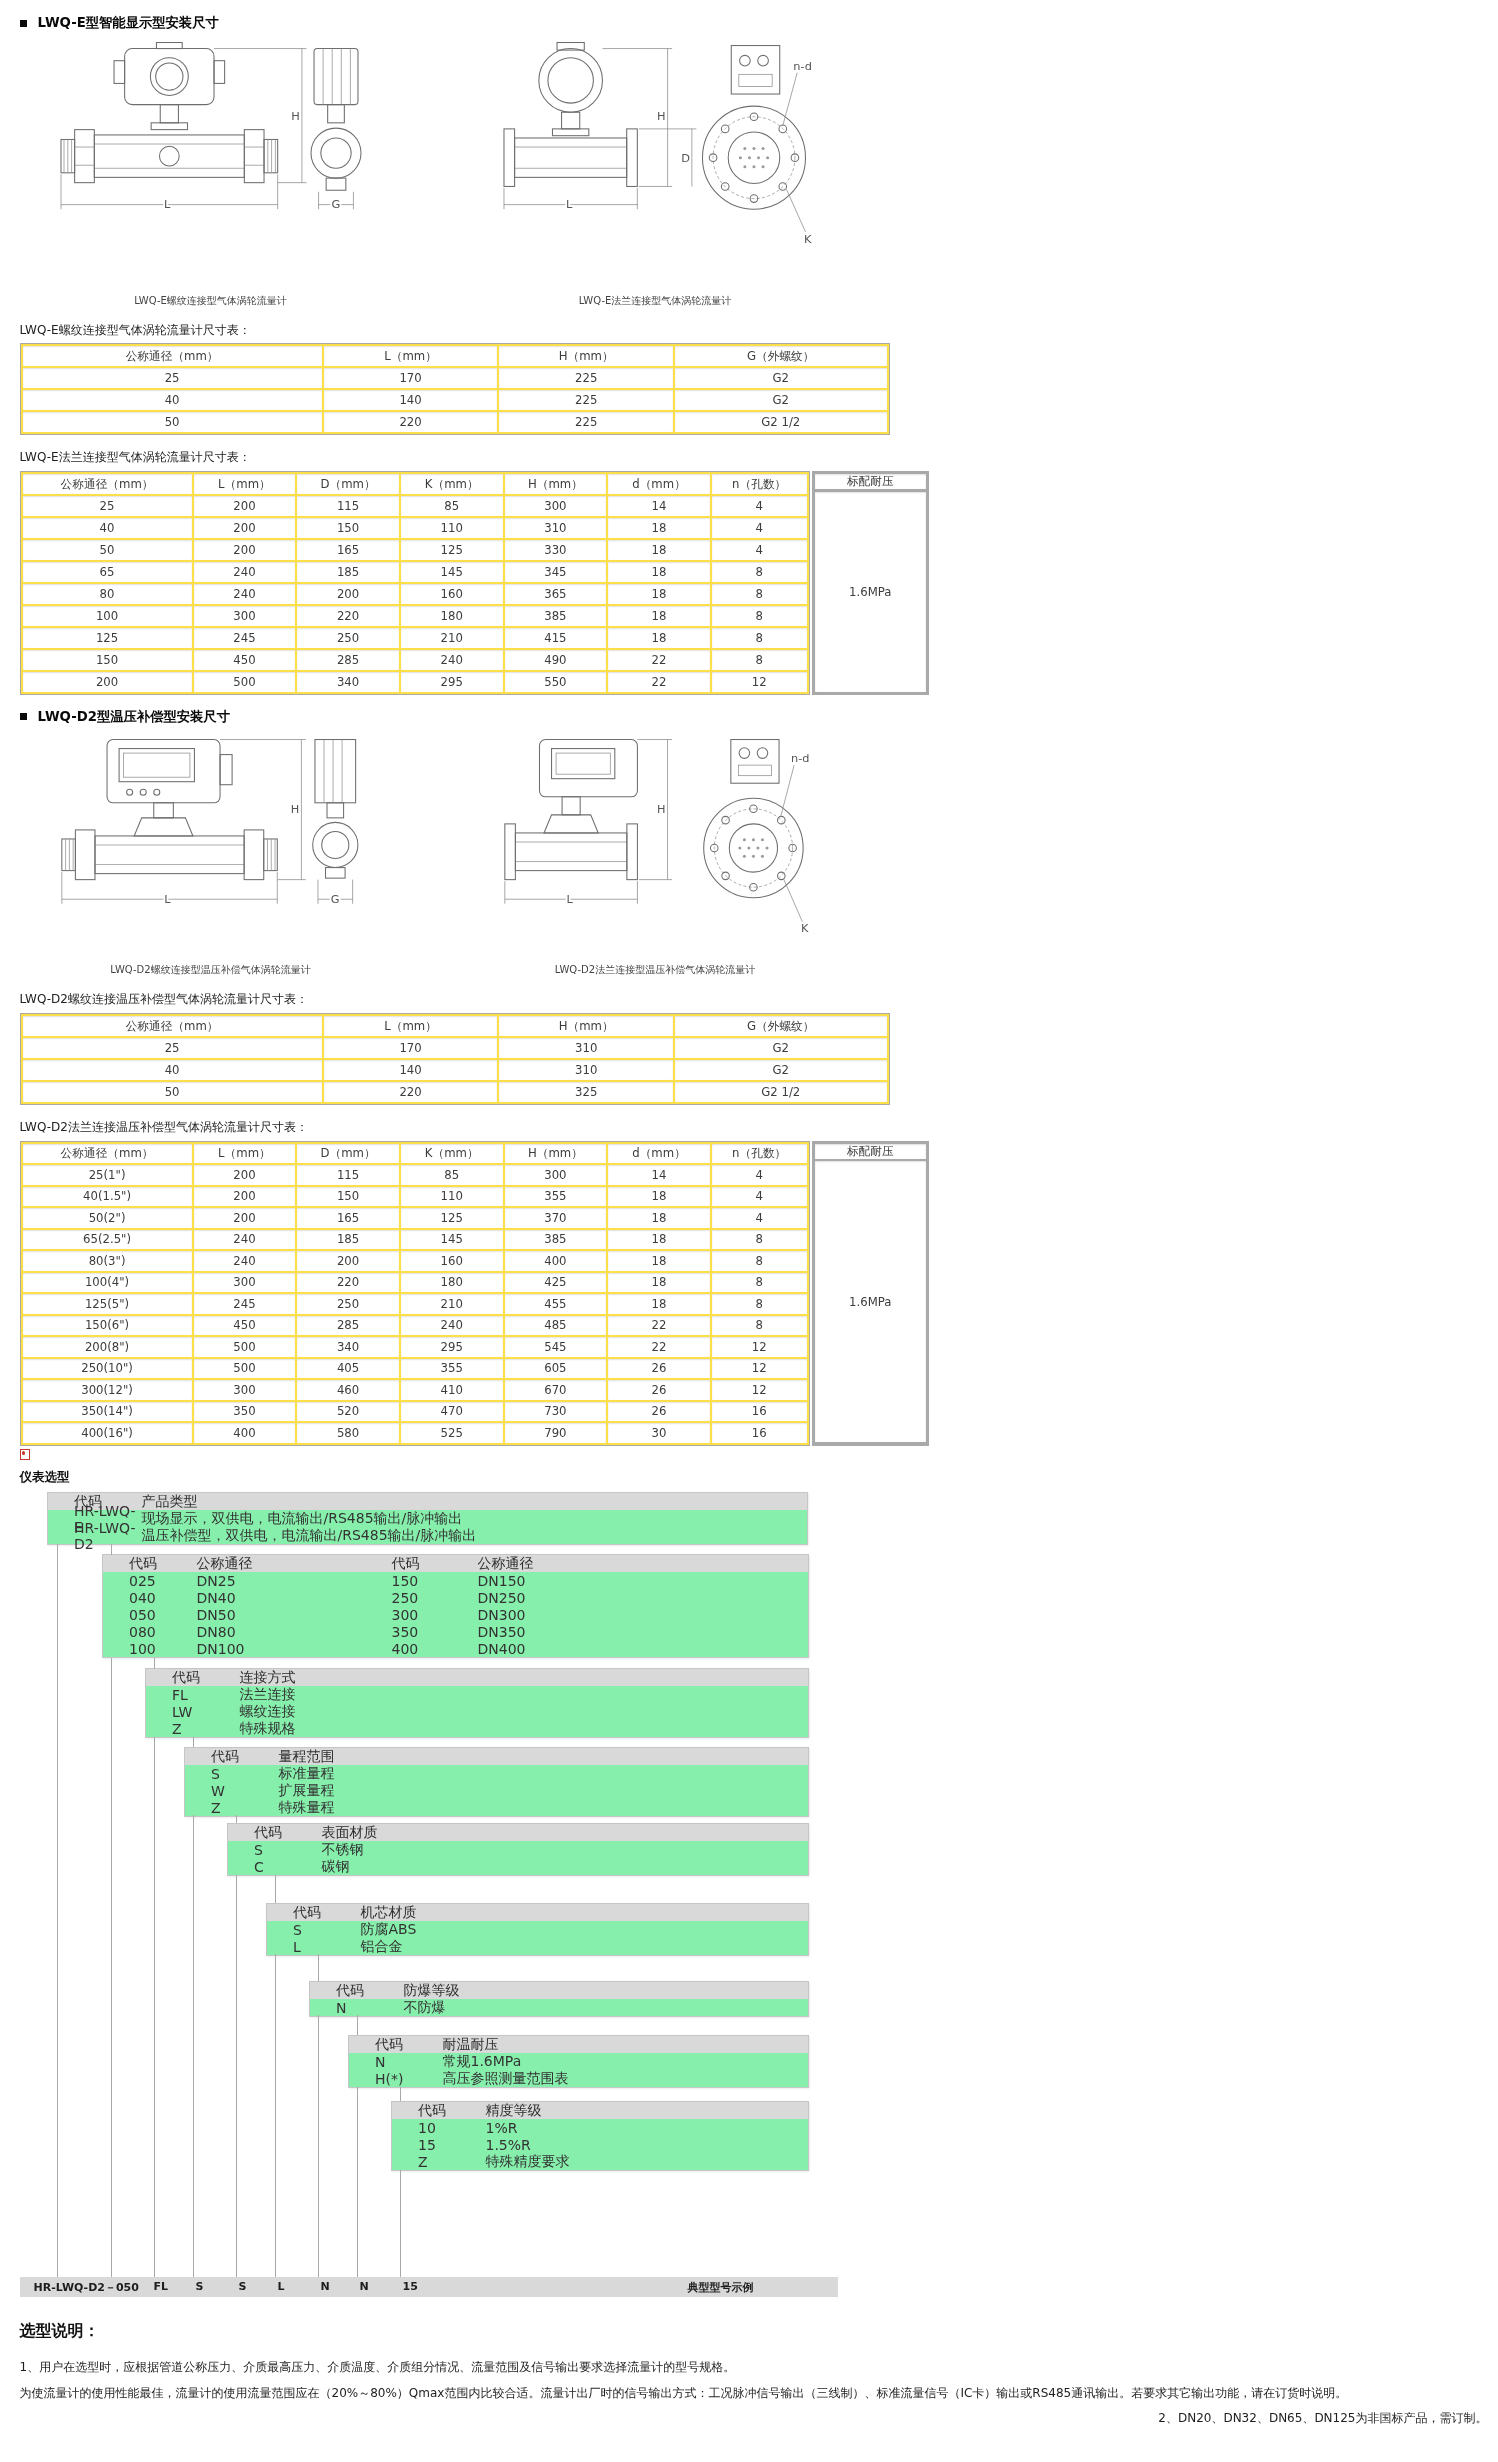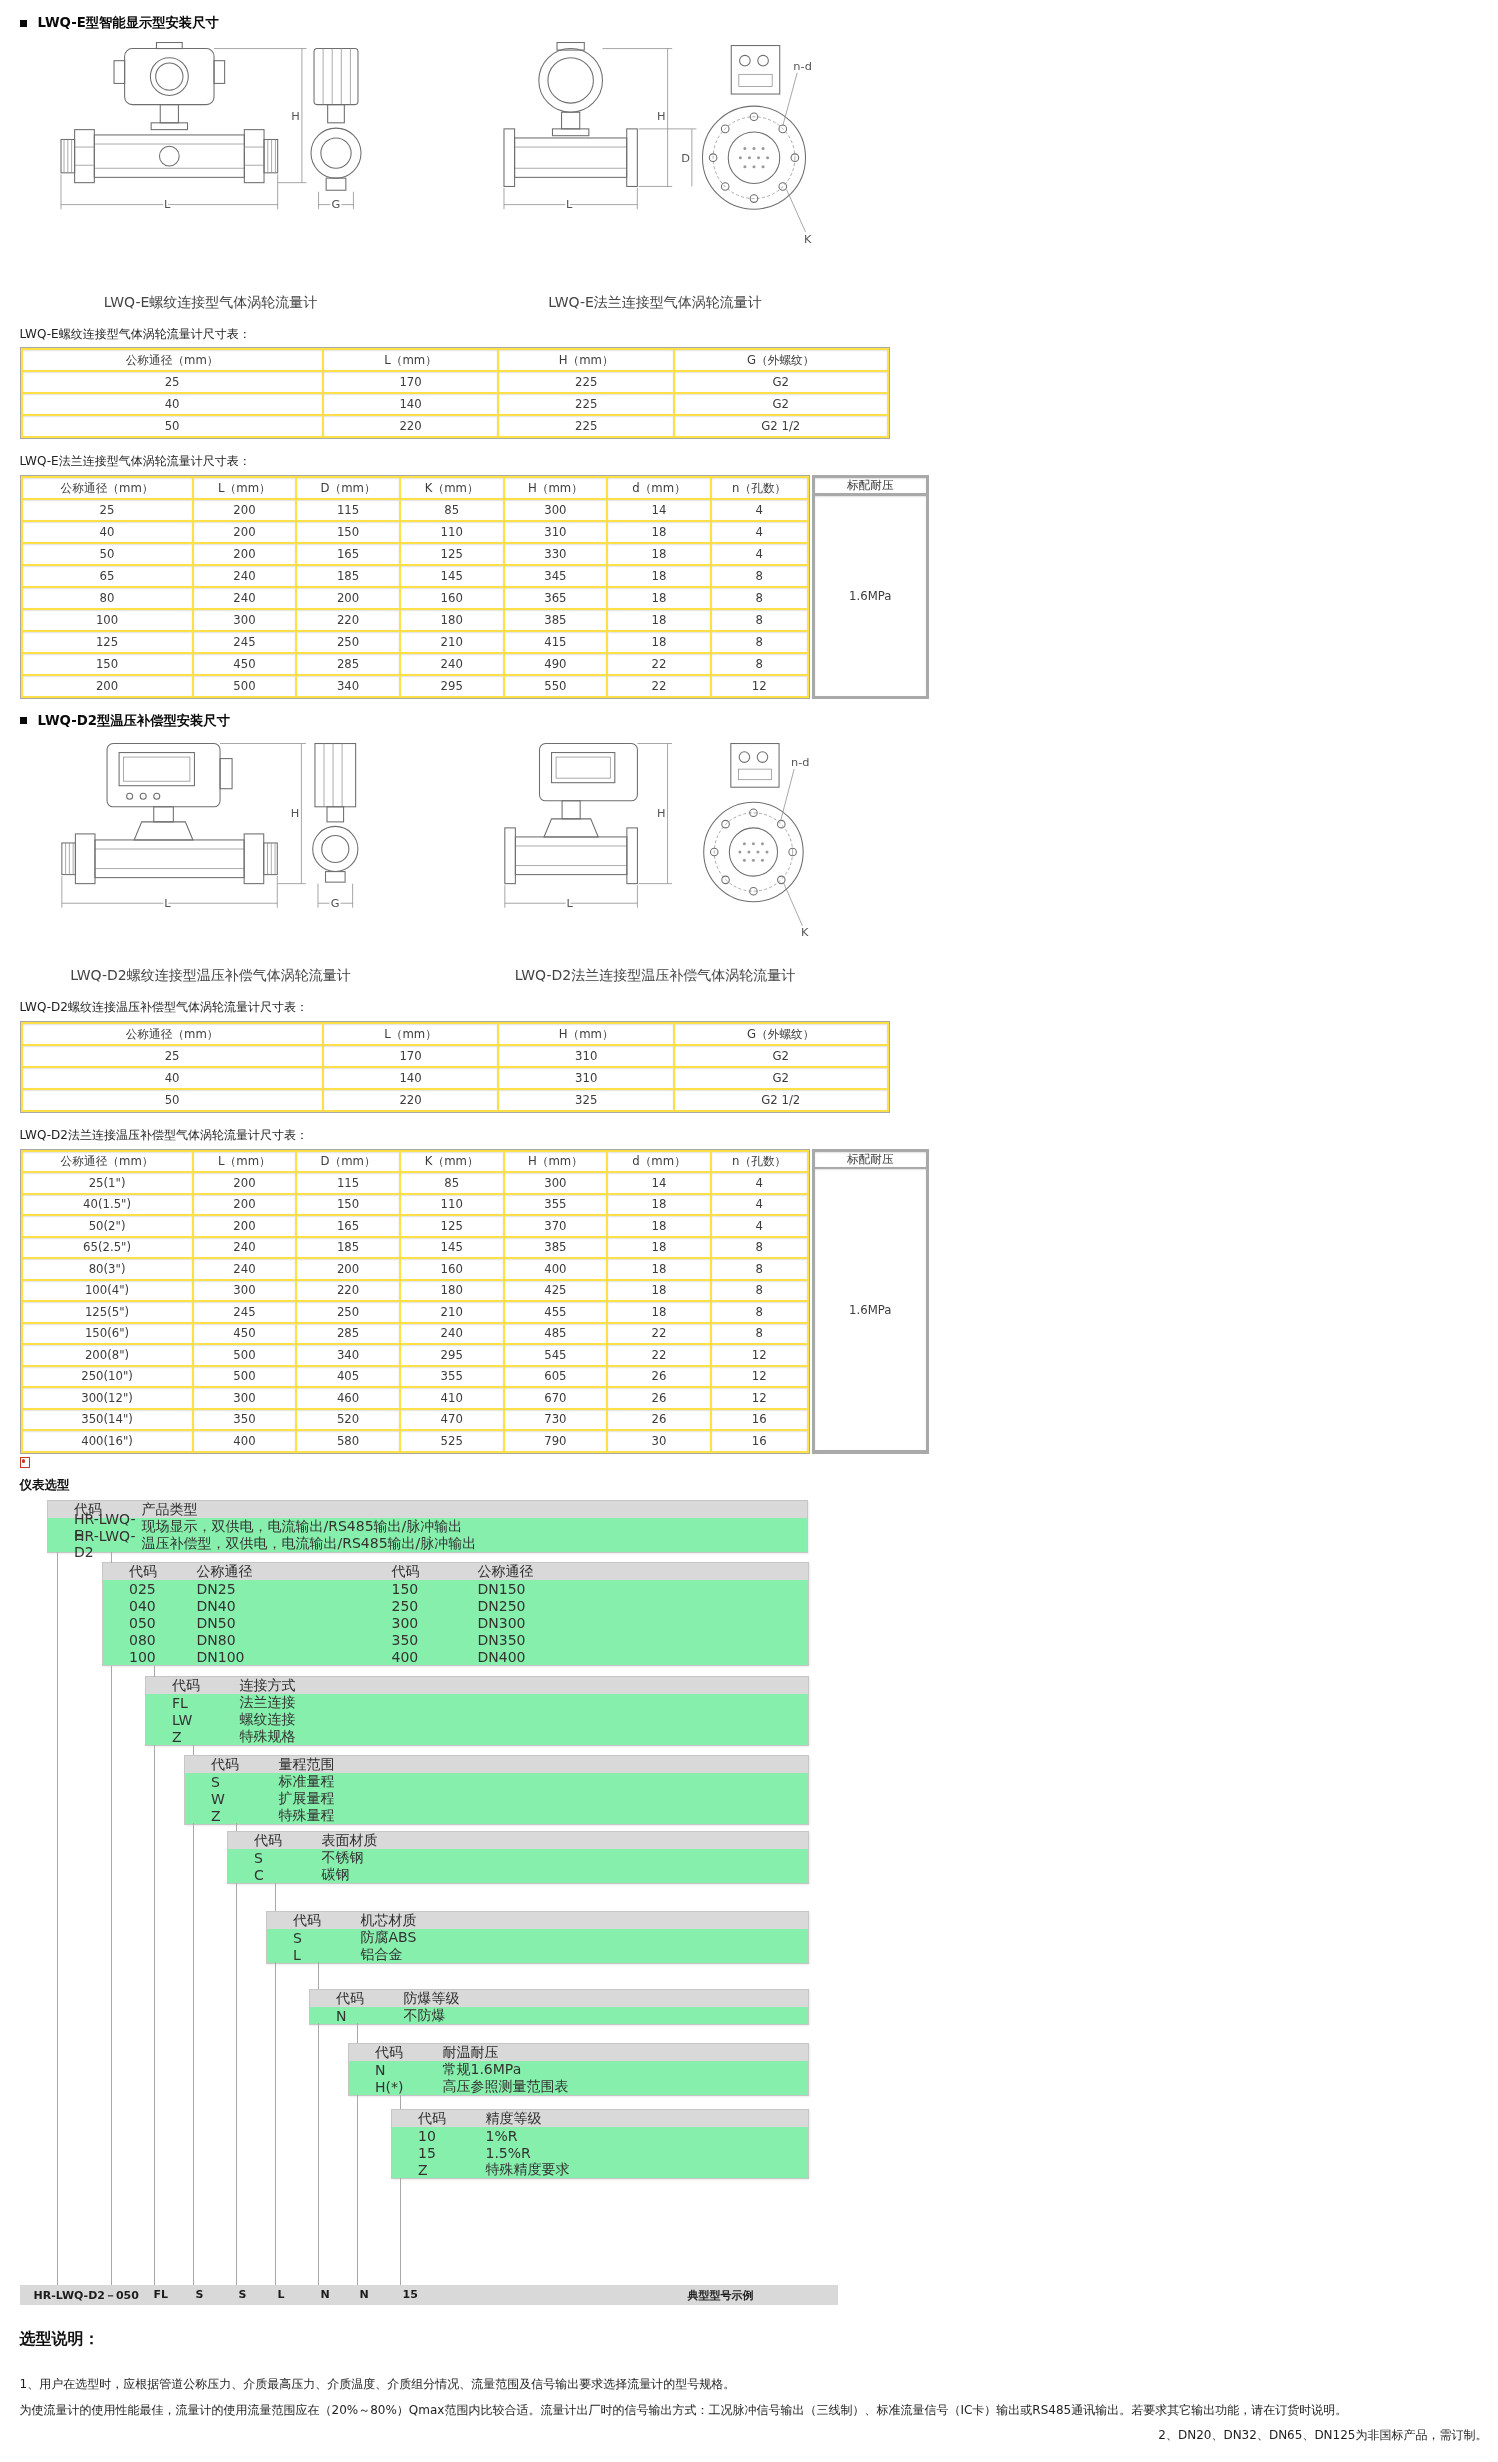--- a/index.html
+++ b/index.html
@@ -6,21 +6,21 @@
   html,body { background:#fff; }
   body { width:1499px; height:2462px; overflow:hidden; font-family:"DejaVu Sans","Liberation Sans",sans-serif; color:#222; }
   .page { padding:11px 0 0 19.5px; }
 
   .sec-title { display:flex; align-items:center; gap:11px; font-size:13.3px; font-weight:bold; color:#0a0a0a; margin-top:3.1px; }
   .bullet { width:7px; height:7px; background:#0a0a0a; display:inline-block; flex:0 0 auto; }
 
   .drawings { display:flex; gap:101px; padding-left:27px; margin-top:9.4px; align-items:flex-end; }
   .fig { display:flex; flex-direction:column; align-items:center; }
   .fig svg { display:block; }
-  .fig-cap { font-size:14px; color:#444; margin-top:2.3px; }
+  .fig-cap { font-size:10px; color:#444; margin-top:2.3px; }
 
   svg .ln  { stroke:#6e6e6e; fill:none; stroke-width:1.4; }
   svg .thin{ stroke:#8f8f8f; fill:none; stroke-width:1; }
   svg .dim { stroke:#8a8a8a; fill:none; stroke-width:1; }
   svg .dot { fill:#9a9a9a; stroke:none; }
   svg text.dimtext { font-family:"DejaVu Sans",sans-serif; font-size:15px; fill:#555;
                      stroke:#fff; stroke-width:5px; paint-order:stroke; }
 
   .tbl-title { font-size:12px; color:#222; margin:14px 0 4.7px 0; }
   table.dim { border-collapse:separate; border-spacing:2.3px; background:#fde047; border:0.8px solid #a9a9a9; }
@@ -47,21 +47,21 @@
   .sel-head { background:#d9d9d9; height:17px; display:flex; align-items:center; font-weight:normal; color:#2f2f2f; }
   .sel-row  { height:17px; display:flex; align-items:center; }
   .sc { width:94px; padding-left:26.5px; flex:0 0 auto; }
   .sl { width:195px; flex:0 0 auto; }
   .tree-v { position:absolute; width:0.8px; background:#a8a8a8; }
   .model-bar { position:absolute; left:0; top:785px; width:818px; height:20px; background:#d9d9d9;
                font-size:11px; font-weight:bold; color:#1d1d1d; }
   .model-bar span { position:absolute; top:3.1px; white-space:nowrap; }
 
   .notes-heading { font-size:16px; font-weight:bold; margin-top:11px; color:#111; }
-  .note { font-size:12px; color:#1e1e1e; width:1468px; line-height:2.0; margin-top:22px; }
+  .note { font-size:12px; color:#1e1e1e; width:1468px; line-height:2.0; margin-top:13px; }
 </style>
 </head>
 <body>
 
 <div class="page">
 
   
   <div class="sec-title">
     <span class="bullet"></span>
     <span>LWQ-E型智能显示型安装尺寸</span>

